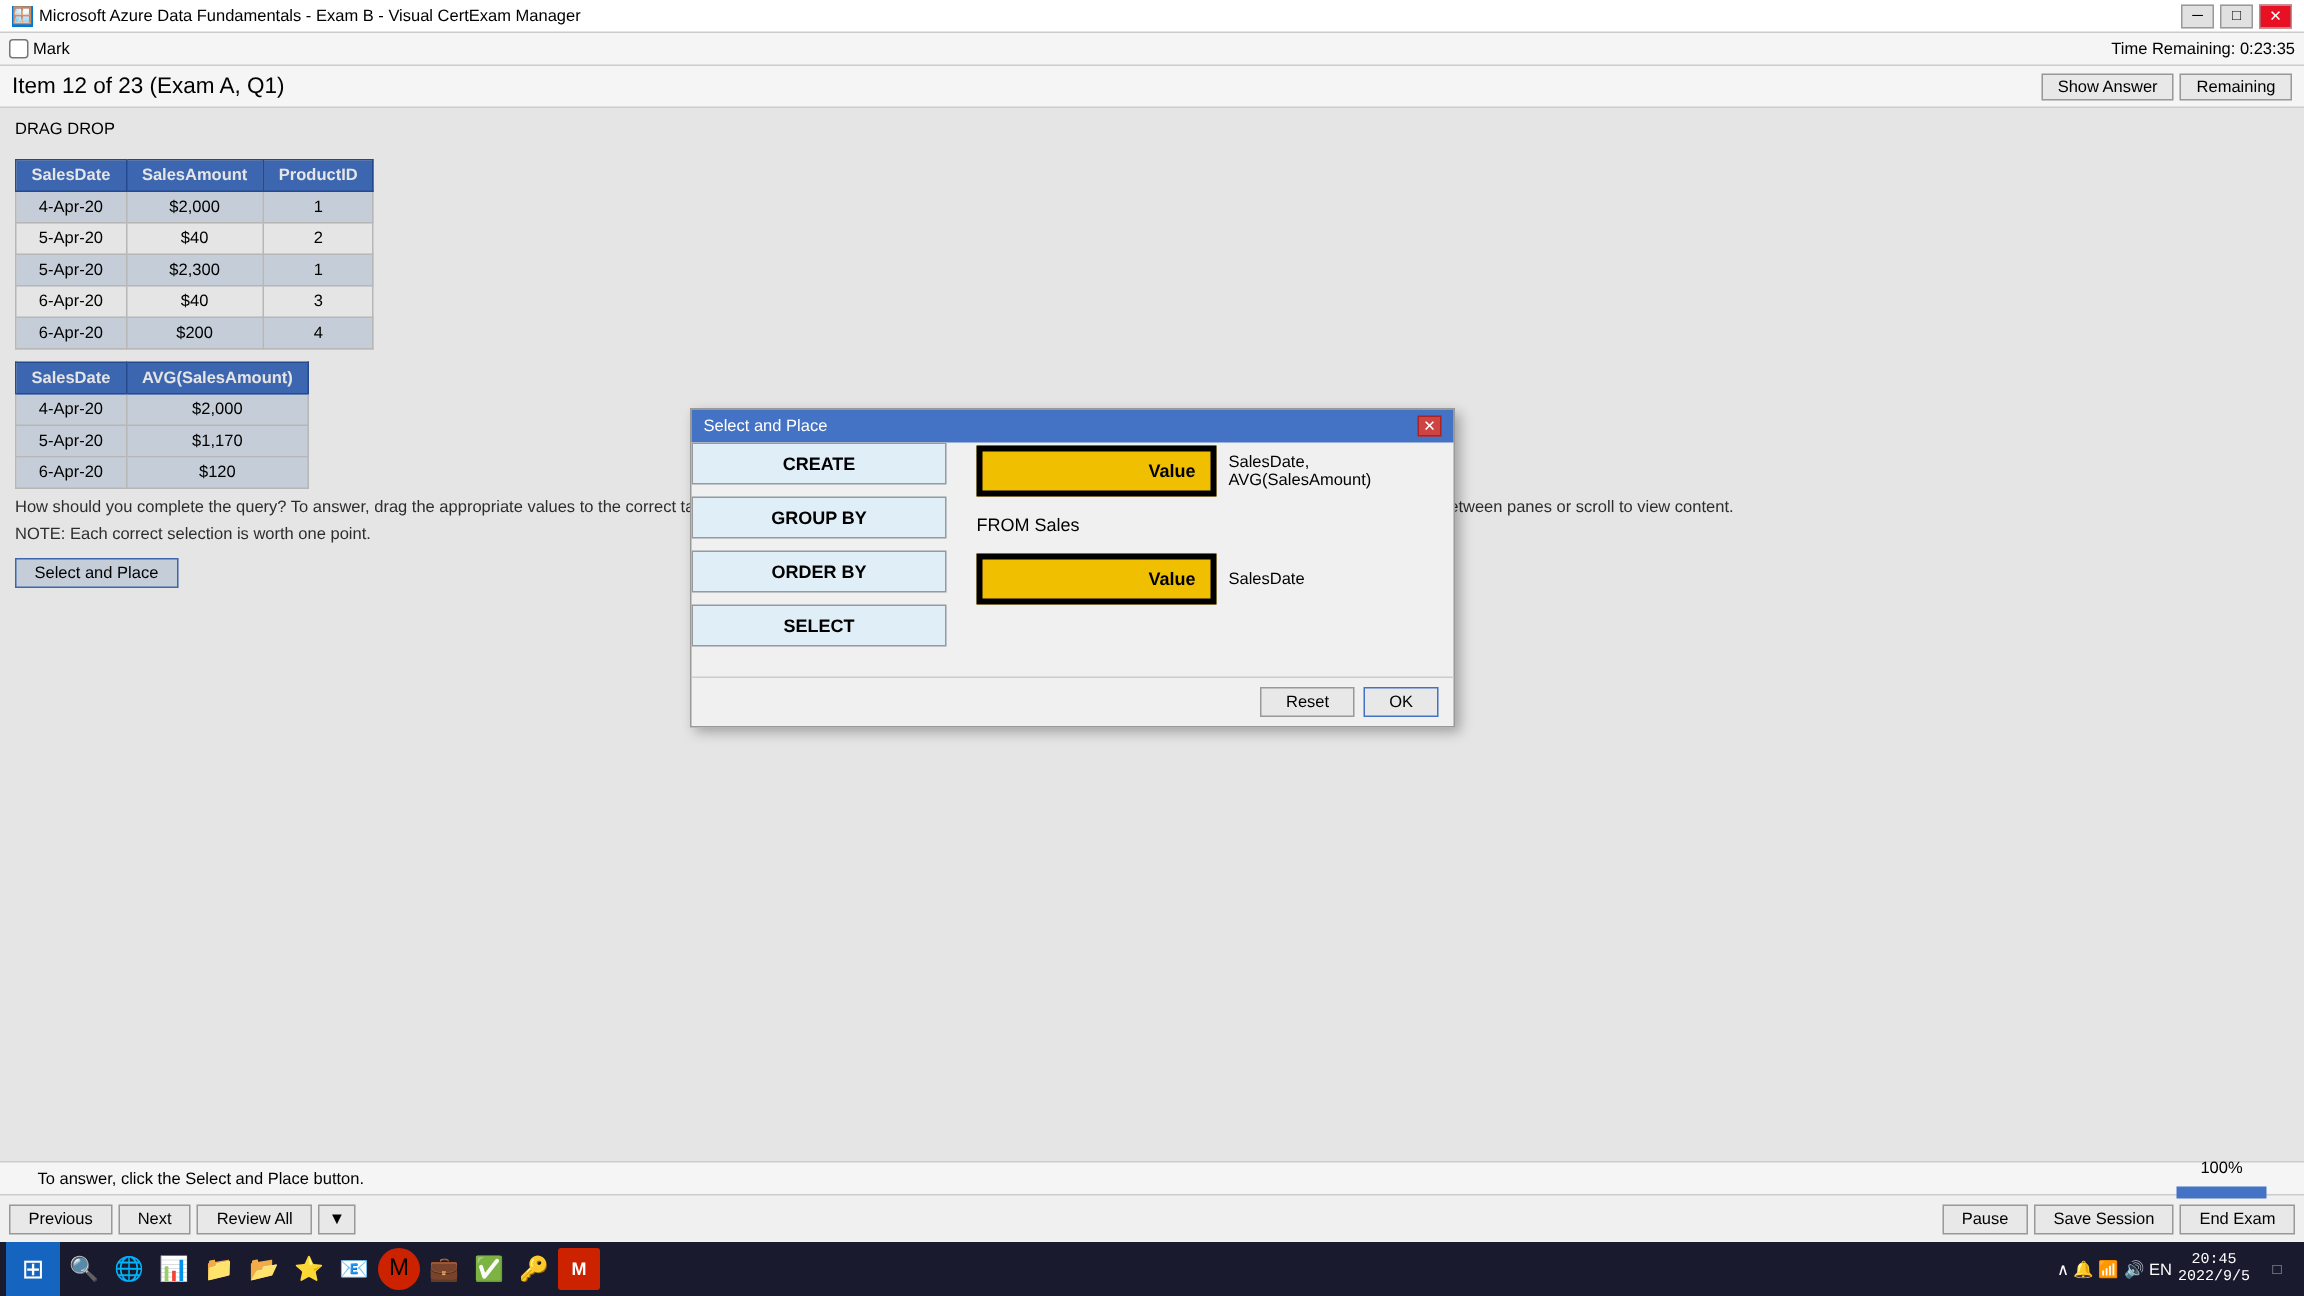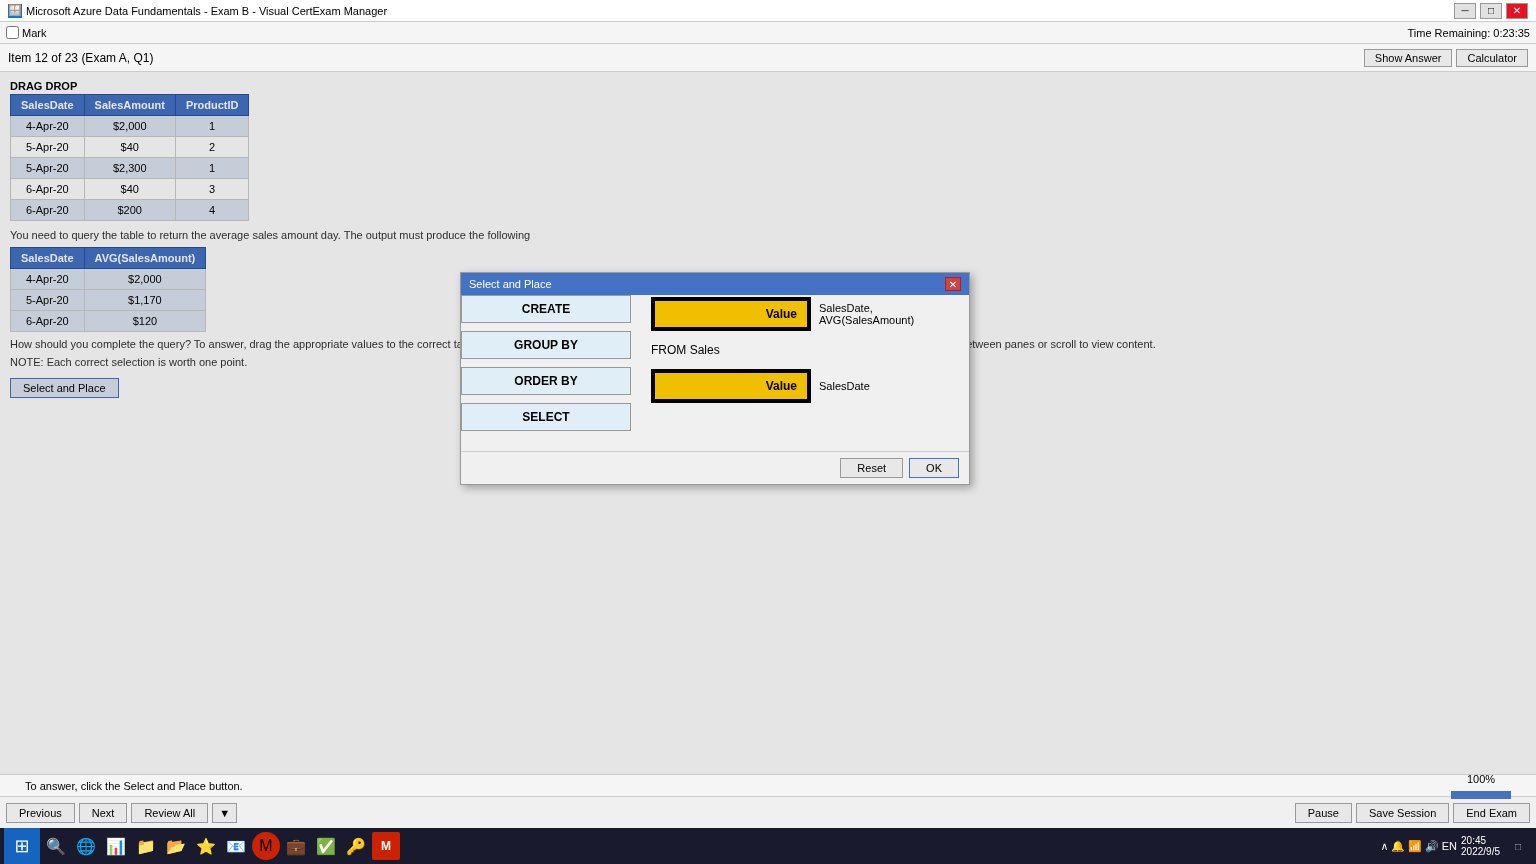--- a/index.html
+++ b/index.html
@@ -71,21 +71,21 @@
     .toolbar {
       background: #f5f5f5;
       height: 28px;
       display: flex;
       align-items: center;
       padding: 0 8px;
       border-bottom: 1px solid #ccc;
       justify-content: space-between;
     }
     .toolbar-left {
-      font-size: 12px;
+      font-size: 15px;
     }
     .toolbar-right {
       display: flex;
       gap: 4px;
     }
     .toolbar-btn {
       padding: 2px 10px;
       border: 1px solid #999;
       background: #e8e8e8;
       font-size: 11px;
@@ -95,23 +95,23 @@
     
     .main-content {
       flex: 1;
       padding: 8px 10px;
       background: #fff;
       overflow: hidden;
       position: relative;
     }
 
     .drag-drop-label {
-      font-weight: bold;
-      font-size: 11px;
-      margin-bottom: 2px;
+      font-weight: normal;
+      font-size: 11px;
+      margin-bottom: 14px;
     }
 
     
     table {
       border-collapse: collapse;
       font-size: 11px;
     }
     .data-table th {
       background: #4472c4;
       color: white;
@@ -363,21 +363,22 @@
       border-radius: 2px;
     }
     .taskbar-right {
       display: flex;
       align-items: center;
       gap: 4px;
       font-size: 10px;
       color: white;
     }
     .taskbar-time {
-      text-align: left;
+      text-align: center;
+      font-family: Liberation Mono, monospace;
     }
     .taskbar-icon-tray {
       font-size: 11px;
       color: white;
     }
 
     
     .win-start {
       background: #1565c0;
       width: 36px;
@@ -410,21 +411,21 @@
     <input type="checkbox" style="">
     <span>Mark</span>
   </label>
   <span style="margin-left:auto;font-size:11px;">Time Remaining: 0:23:35</span>
 </div>
 
 <div class="toolbar">
   <span class="toolbar-left">Item 12 of 23  (Exam A, Q1)</span>
   <div class="toolbar-right">
     <button class="toolbar-btn">Show Answer</button>
-    <button class="toolbar-btn">Calculator</button>
+    <button class="toolbar-btn">Remaining</button>
   </div>
 </div>
 
 <div class="main-content">
   <div class="drag-drop-label">DRAG DROP</div>
 
   
   <table class="data-table" style="margin-bottom:8px;">
     <thead>
       <tr>
@@ -456,21 +457,20 @@
         </tr>
         <tr>
           <td>6-Apr-20</td>
           <td>$200</td>
           <td>4</td>
         </tr>
       </tbody>
   </table>
 
   
-  <p class="question-text">You need to query the table to return the average sales amount day. The output must produce the following</p>
 
   
   <table class="result-table" style="margin: 6px 0;">
     <thead>
       <tr>
         <th>SalesDate</th>
         <th>AVG(SalesAmount)</th>
       </tr>
     </thead>
     <tbody id="result-table-body">

